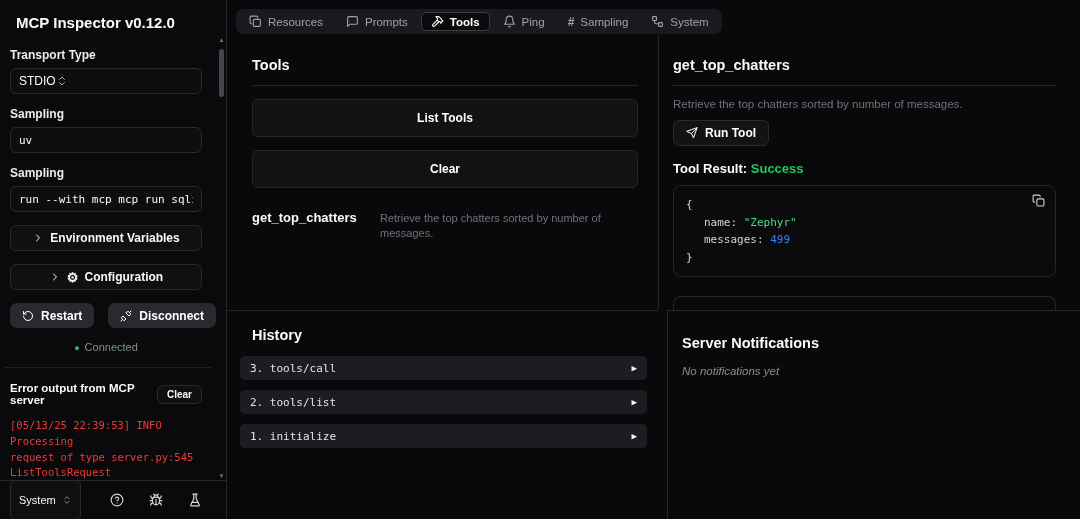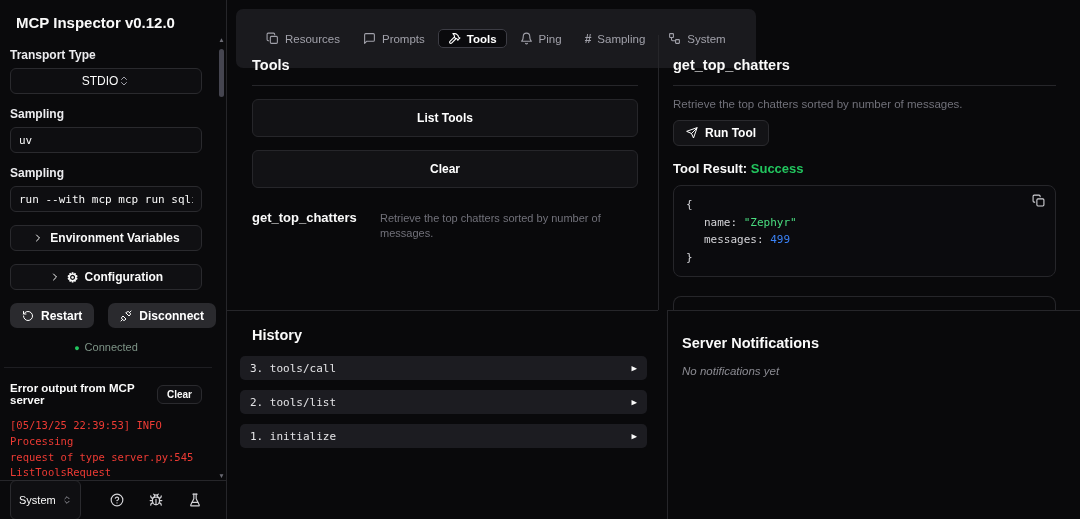--- a/index.html
+++ b/index.html
@@ -14,21 +14,21 @@
   
   .sidebar { width:227px; min-width:227px; border-right:1px solid #26262a; display:flex; flex-direction:column; position:relative; background:#0a0a0c; }
   .side-title { padding:14px 16px 4px; font-size:15px; font-weight:700; }
   .side-scroll { flex:1; padding:0 24px 0 10px; overflow:hidden; }
   .fld-label { font-size:12px; font-weight:600; color:#ececef; margin:13px 0 6px; }
   .input, .selectbox {
     width:100%; height:26px; border:1px solid #2a2a2e; border-radius:6px;
     background:#0e0e11; color:#fafafa; display:flex; align-items:center; padding:0 8px;
   }
   input.input { font-family:"DejaVu Sans Mono", monospace; font-size:11px; outline:none; }
-  .selectbox { justify-content:center; font-size:12px; cursor:pointer; }
+  .selectbox { justify-content:flex-start; font-size:12px; cursor:pointer; }
   .btn-outline {
     width:100%; height:26px; margin-top:13px; border:1px solid #2a2a2e; border-radius:6px;
     background:#101013; color:#fafafa; font-weight:700; font-size:12px;
     display:flex; align-items:center; justify-content:center; gap:6px; cursor:pointer;
   }
   .gear-glyph { font-size:13px; line-height:1; }
   .btn-row { display:flex; gap:14px; margin-top:13px; }
   .btn-gray {
     background:#2a2a2e; border:none; border-radius:7px; height:25px; padding:0 12px;
     color:#fff; font-size:12px; font-weight:700; display:inline-flex; align-items:center; gap:7px; cursor:pointer;
@@ -55,21 +55,21 @@
   
   .sb-track { position:absolute; right:0; top:36px; bottom:40px; width:9px; }
   .sb-arrow { position:absolute; left:0; width:9px; text-align:center; font-size:6.5px; color:#6b6b74; cursor:pointer; }
   .sb-arrow.up { top:0; }
   .sb-arrow.down { bottom:0; }
   .sb-thumb { position:absolute; top:13px; left:2px; width:5px; height:48px; background:#454550; border-radius:3px; cursor:grab; }
 
   
   .main { flex:1; display:flex; flex-direction:column; min-width:0; }
   .tabbar { padding:9px 0 0 9px; height:35px; }
-  .tabs { display:inline-flex; background:#1a1a1e; border-radius:7px; padding:20px; gap:3px; }
+  .tabs { display:inline-flex; background:#1a1a1e; border-radius:7px; padding:3px; gap:3px; }
   .tab {
     display:inline-flex; align-items:center; gap:6px; height:19px; padding:0 9px;
     border-radius:5px; font-size:11.5px; color:#a1a1aa; cursor:pointer; border:1px solid transparent;
   }
   .tab.active { background:#0a0a0d; border-color:#3c3c44; color:#fff; font-weight:600; }
   .hash-ic { font-size:12px; font-weight:700; line-height:1; }
 
   .content { display:grid; grid-template-columns:431px 1fr; grid-template-rows:275px 1fr; height:484px; }
   .cell { overflow:hidden; min-width:0; }
   .cell.right { border-left:1px solid #26262a; }

